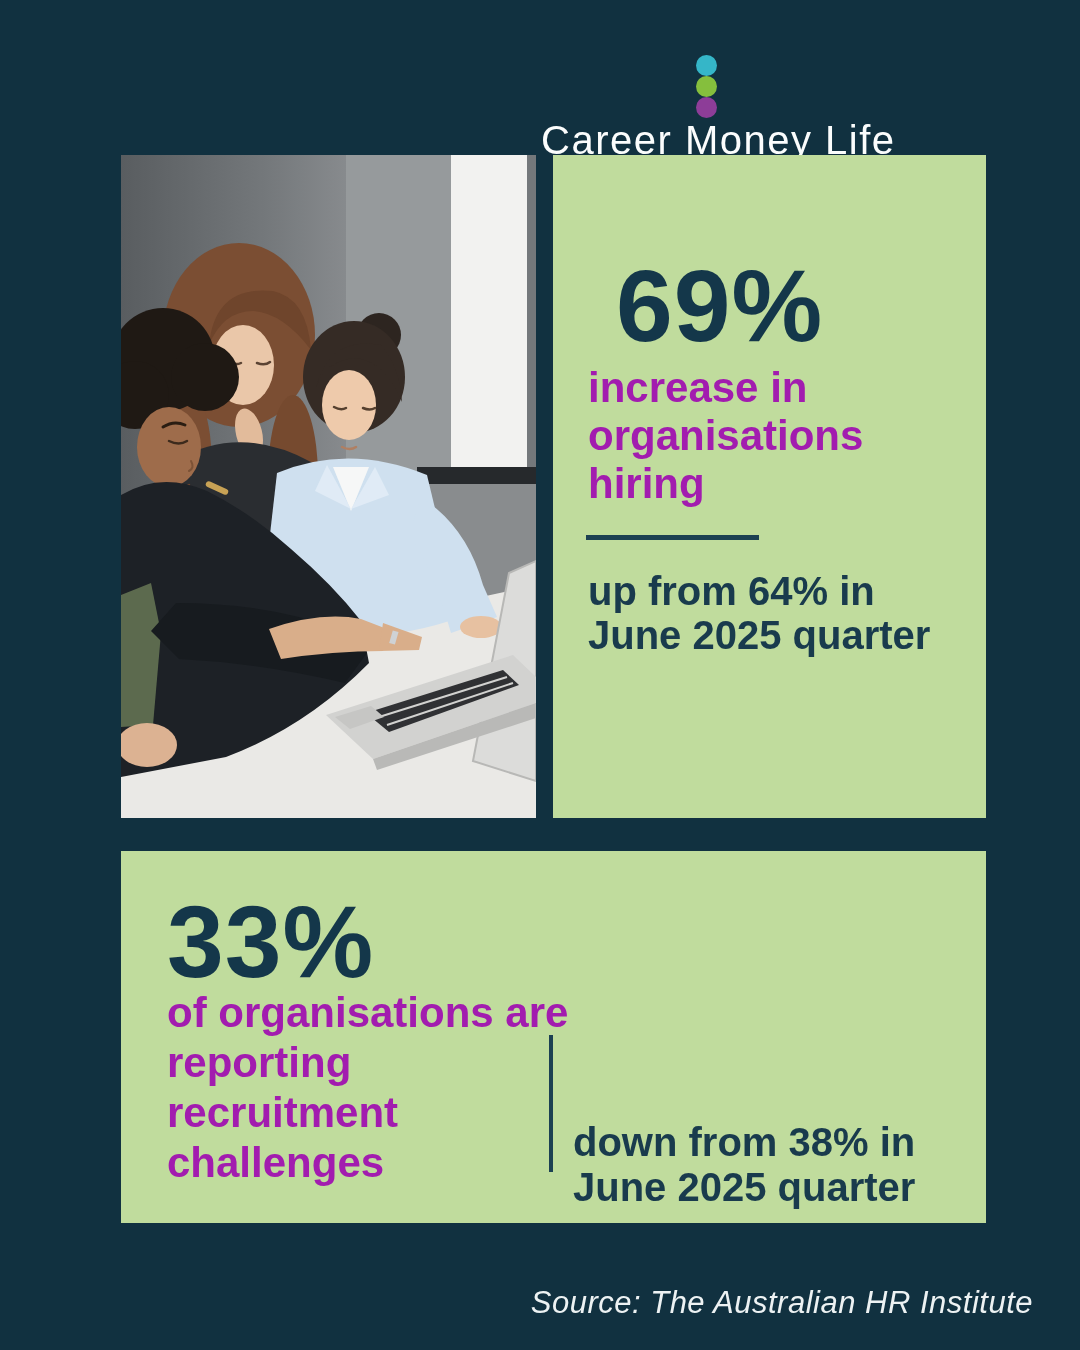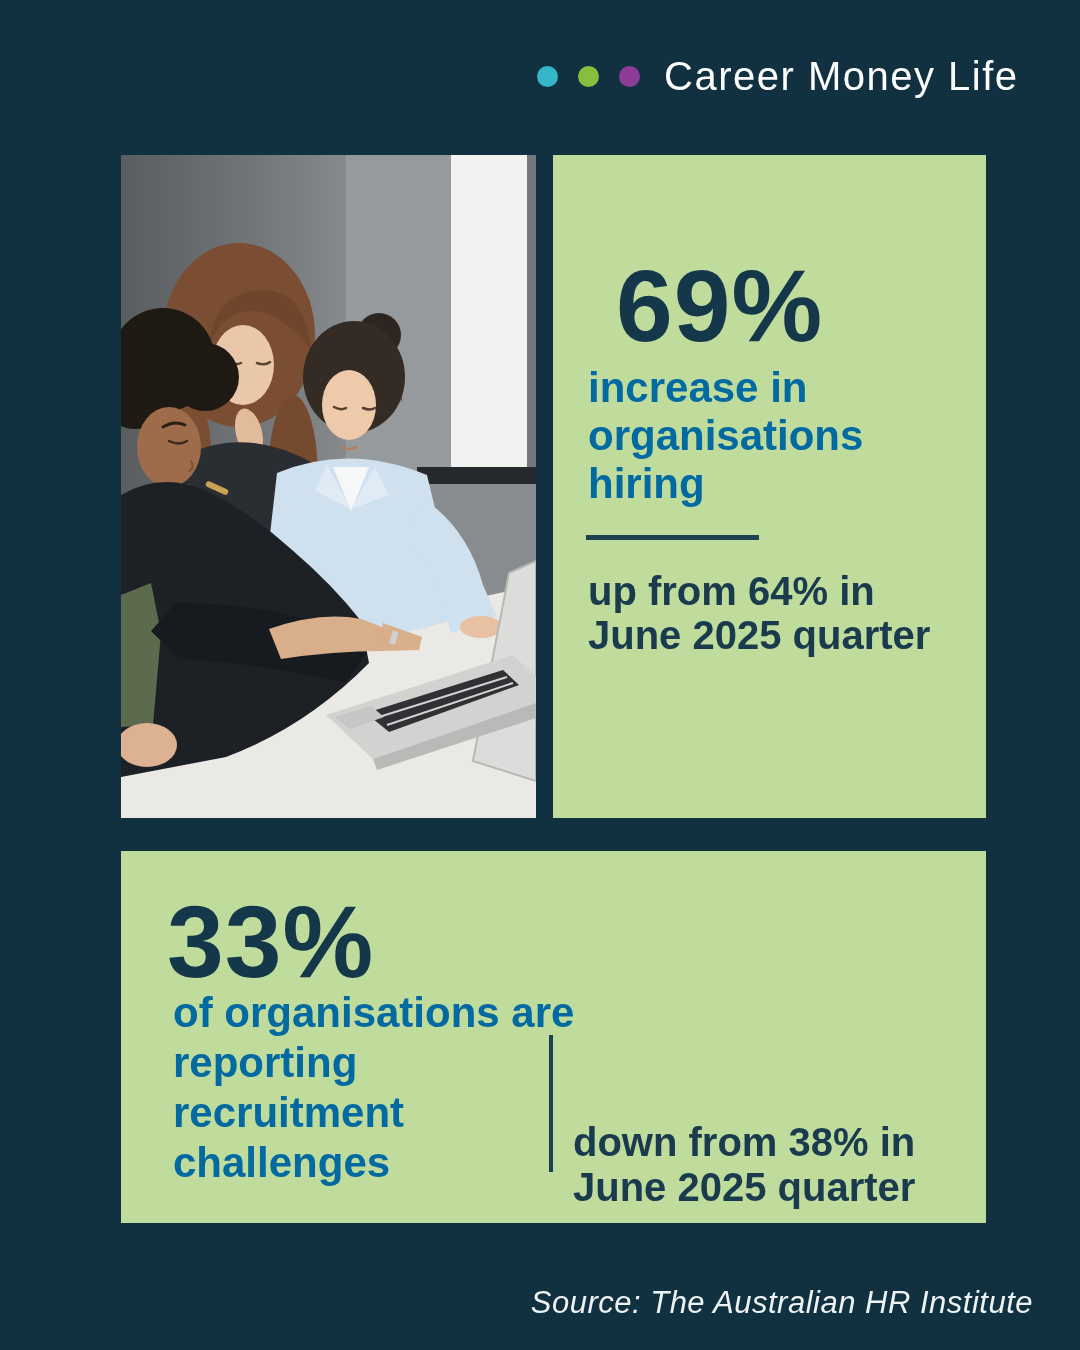--- a/index.html
+++ b/index.html
@@ -2,21 +2,21 @@
 <html><head>
 <meta charset="utf-8">
 <style>
   html,body{margin:0;padding:0;background:#0c2531;}
   .canvas{
     position:relative;width:1080px;height:1350px;overflow:hidden;
     background:#113140;
     font-family:"Liberation Sans","DejaVu Sans",sans-serif;
   }
   
-  .logo{position:absolute;left:537px;top:55px;display:flex;align-items:center;height:42px;}
+  .logo{position:absolute;left:537px;top:55px;display:flex;align-items:center;height:42px;flex-direction:column;}
   .logo .dot{width:21px;height:21px;border-radius:50%;margin-right:20px;flex:0 0 auto;}
   .dot-teal{background:#35b6c8;}
   .dot-green{background:#85bf3d;}
   .dot-purple{background:#8d3d98;}
   .logo .wordmark{
     color:#fbfdfd;font-size:40px;font-weight:400;letter-spacing:1.5px;
     margin-left:4px;white-space:nowrap;
   }
   
   .photo{position:absolute;left:121px;top:155px;width:415px;height:663px;overflow:hidden;background:#8e9193;}
@@ -24,23 +24,23 @@
   
   .panel{position:absolute;background:#c0dc9d;}
   .panel-top{left:553px;top:155px;width:433px;height:663px;}
   .panel-bottom{left:121px;top:851px;width:865px;height:372px;}
   .stat-value{
     position:absolute;color:#14374a;font-size:102px;font-weight:bold;
     line-height:1;letter-spacing:1px;white-space:nowrap;
   }
   .panel-top .stat-value{left:35px;top:100px;margin-left:28px;}
   .panel-bottom .stat-value{left:46px;top:40px;}
-  .stat-label{position:absolute;color:#0369a1;font-weight:bold;}
+  .stat-label{position:absolute;color:#a21caf;font-weight:bold;}
   .panel-top .stat-label{left:35px;top:209px;width:368px;font-size:42px;line-height:48px;}
-  .panel-bottom .stat-label{left:52px;top:137px;width:420px;font-size:42px;line-height:50px;}
+  .panel-bottom .stat-label{left:46px;top:137px;width:420px;font-size:42px;line-height:50px;}
   .divider-h{position:absolute;left:33px;top:380px;width:173px;height:5px;background:#1c4152;}
   .divider-v{position:absolute;left:428px;top:184px;width:4px;height:137px;background:#1c4152;}
   .stat-sub{position:absolute;color:#193b4d;font-weight:bold;}
   .panel-top .stat-sub{left:35px;top:414px;width:360px;font-size:40px;line-height:44px;}
   .panel-bottom .stat-sub{left:452px;top:234px;width:400px;font-size:40px;line-height:45px;margin-top:35px;}
   
   .source{
     position:absolute;right:47px;top:1285px;color:#edf2f3;
     font-size:31px;font-style:italic;font-weight:400;letter-spacing:0.5px;white-space:nowrap;text-align:center;
   }

